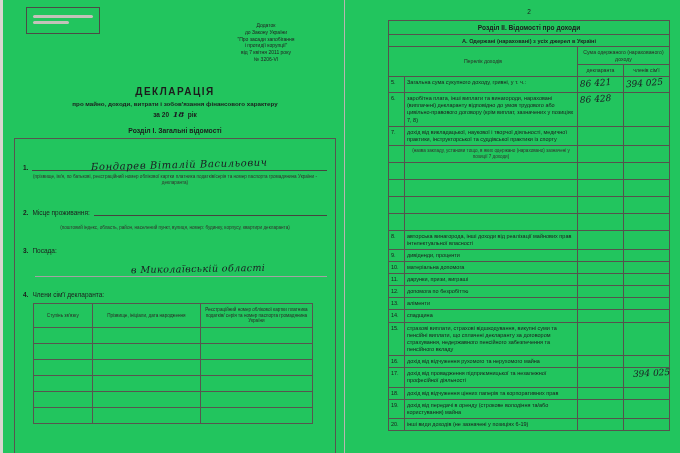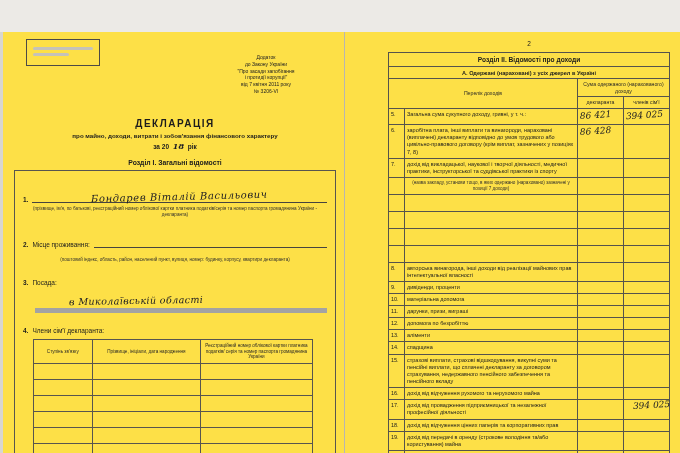--- a/index.html
+++ b/index.html
@@ -1,18 +1,18 @@
 <!DOCTYPE html>
 <html><head>
 <meta charset="utf-8">
 <style>
   * { margin:0; padding:0; box-sizing:border-box; }
   html,body { width:680px; height:453px; }
   body { background:#eceae6; font-family:"Liberation Sans", sans-serif; color:#1c1c1c; position:relative; overflow:hidden; }
-  .scan { position:absolute; inset:0; background:#fde047;margin-top:32px; }
+  .scan { position:absolute; inset:0; background:#22c55e; }
   .page { position:absolute; top:0; height:453px; }
   .page1 { left:10px; width:330px; }
   .page2 { left:388px; width:282px; }
   .seam { position:absolute; left:344px; top:0; width:1px; height:453px; background:#b8b6b0; }
   .edge { position:absolute; left:0; top:0; width:3px; height:453px; background:#d8d6d0; }
 
   
   .corner-box { position:absolute; left:16px; top:7px; width:74px; height:27px; border:1px solid #4c4a46; padding:4px 6px; }
   .stamp-line { height:3px; background:#c4c2ba; margin-top:3px; border-radius:2px; }
   .stamp-line.short { width:60%; }
@@ -20,21 +20,21 @@
   .law-ref span { display:block; }
   .title { margin-top:86px; text-align:center; font-size:10px; font-weight:bold; letter-spacing:1.5px; }
   .subtitle { text-align:center; font-size:6.2px; font-weight:bold; margin-top:3px; }
   .yearline { text-align:center; font-size:6.5px; font-weight:bold; margin-top:2px; }
   .section-title { text-align:center; font-size:6.8px; font-weight:bold; margin-top:8px; }
   .main-box { margin:4px 4px 0 4px; border:1px solid #57554f; height:316px; padding:2px 8px; overflow:hidden; }
   .item { display:flex; align-items:flex-end; font-size:6.5px; }
   .inum { font-weight:bold; margin-right:4px; white-space:nowrap; }
   .ilabel { white-space:nowrap; margin-right:4px; }
   .writeline { flex:1; border-bottom:1px solid #46443f; min-height:12px; text-align:center; }
-  .writeline.full { display:block; border-bottom:5px solid #a3a3a3; margin-left:12px; min-height:13px; text-align:left; padding-left:34px; margin-top:4px; }
+  .writeline.full { display:block; border-bottom:1px solid #a3a3a3; margin-left:12px; min-height:13px; text-align:center; padding-left:34px; margin-top:4px; }
   .fineprint { font-size:4.6px; line-height:1.3; text-align:center; color:#33312d; margin-top:3px; }
   .row1 { margin-top:18px; }
   .row2 { margin-top:18px; }
   .fp2 { margin-top:9px; }
   .row3 { margin-top:16px; }
   .row4 { margin-top:14px; }
   .hw { font-family:"DejaVu Serif", serif; font-style:italic; color:#1b1b22; }
   .hw.name { font-size:10px; display:inline-block; transform:rotate(-1.5deg); letter-spacing:0.6px; }
   .hw.post { font-size:9.5px; display:inline-block; transform:rotate(-1deg); letter-spacing:0.4px; }
   .hw.year { font-size:8px; display:inline-block; padding:0 2px; }

